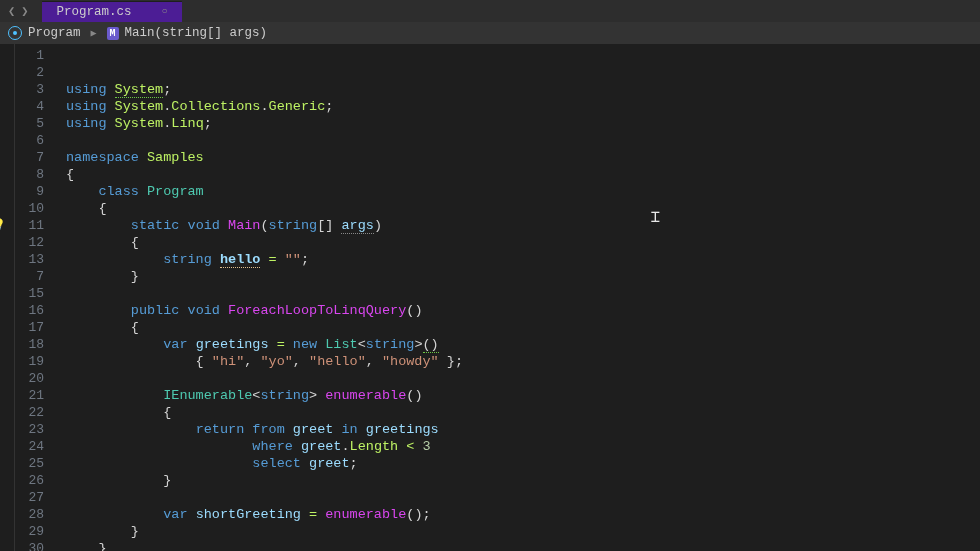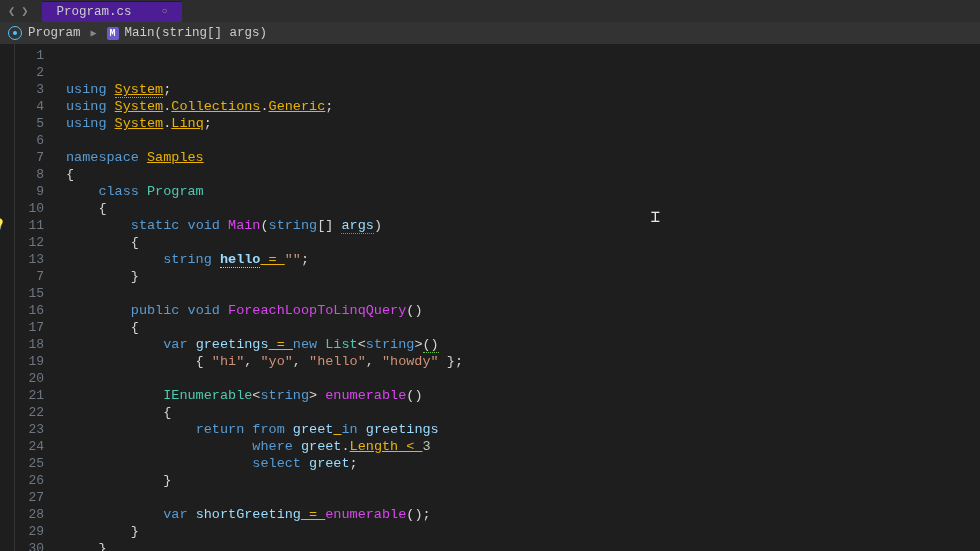--- a/index.html
+++ b/index.html
@@ -121,21 +121,21 @@
       position: relative;
     }
     .code-line { height: 17px; }
     .kw { color: #569cd6; }
     .type { color: #4ec9b0; }
     .str { color: #ce9178; }
     .num { color: #b5cea8; }
     .id { color: #d946ef; }
     .punct { color: #d4d4d4; }
     .var { color: #9cdcfe; }
-    .plain { color: #eab308; text-decoration: underline; }
+    .plain { color: #bef264; }
     .under-green {
       border-bottom: 1.5px dotted #6cc644;
     }
     .under-yellow {
       border-bottom: 1.5px dotted #e2c08d;
       font-weight: bold;
     }
     .under-dim {
       border-bottom: 1.5px dotted #888;
       margin-top: 38px;

